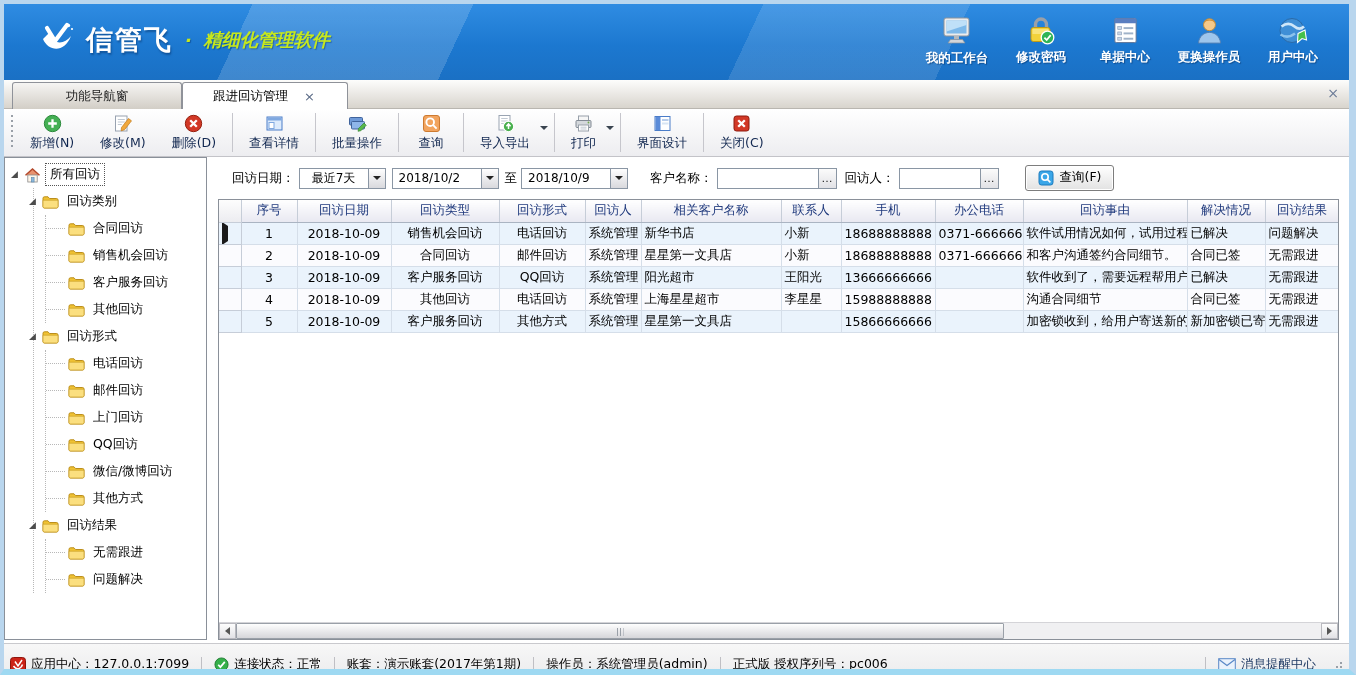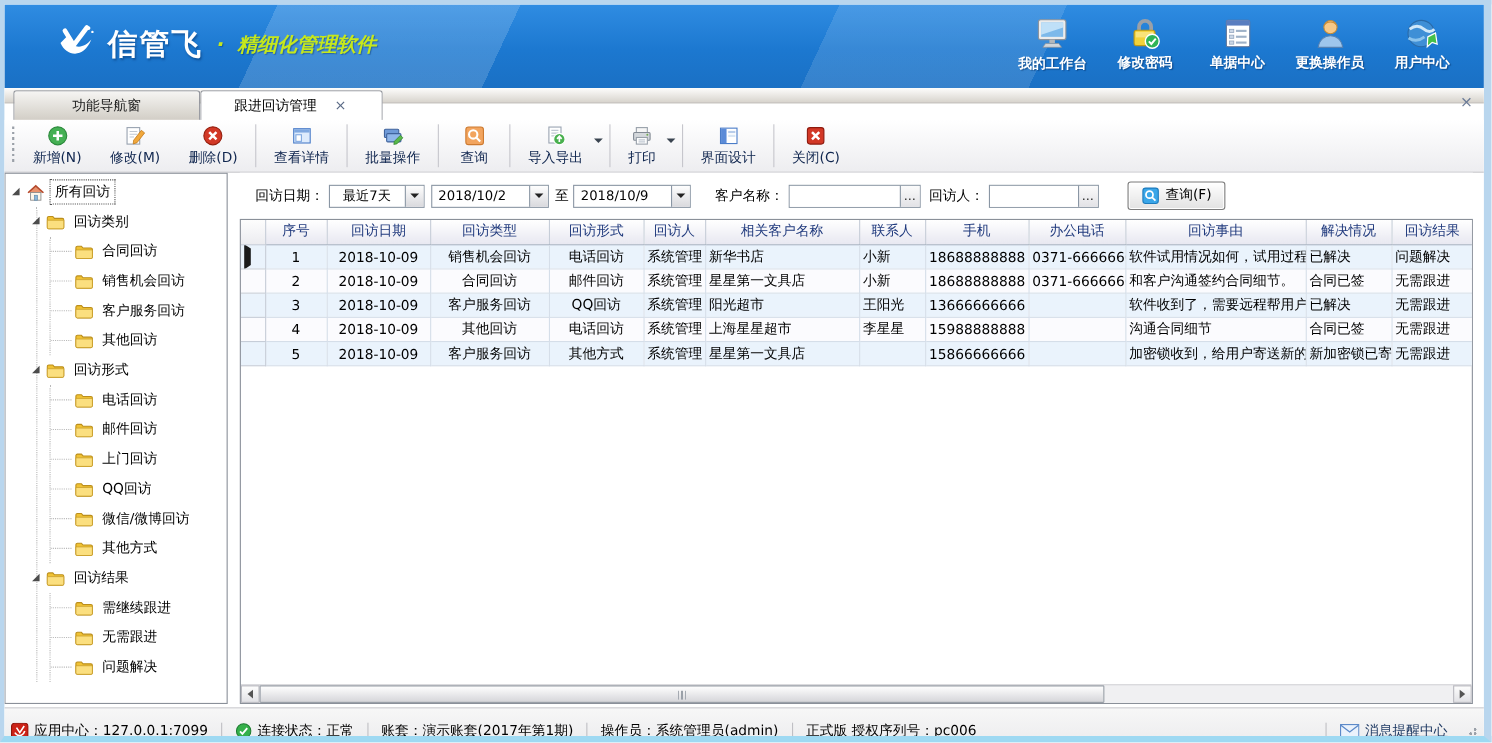--- a/index.html
+++ b/index.html
@@ -11,29 +11,29 @@
   }
   .icon svg { display:block; }
 
   
   .banner {
     position:absolute; top:0; left:0; right:0; height:76px;
     background:
       linear-gradient(115deg, rgba(255,255,255,0) 18%, rgba(255,255,255,.16) 18%, rgba(255,255,255,.16) 34%, rgba(255,255,255,0) 34%, rgba(255,255,255,0) 55%, rgba(255,255,255,.12) 55%, rgba(255,255,255,.12) 70%, rgba(255,255,255,0) 70%),
       linear-gradient(180deg,#2f8ce2 0%, #1c78d0 55%, #1a70c4 100%);
   }
-  .logo { position:absolute; left:44px; top:18px; display:flex; align-items:center; gap:8px; }
+  .logo { position:absolute; left:32px; top:18px; display:flex; align-items:center; gap:8px; }
   .logo-text { color:#fff; font-size:27px; font-weight:bold; letter-spacing:2px; text-shadow:1px 2px 2px rgba(0,40,90,.45); }
   .logo-slogan { color:#c6e81c; font-size:18px; font-weight:bold; font-style:italic; margin-left:4px; text-shadow:1px 1px 1px rgba(0,40,90,.4); }
   .hdr-nav { position:absolute; right:14px; top:12px; display:flex; }
   .hnav-item { width:84px; display:flex; flex-direction:column; align-items:center; gap:4px; cursor:pointer; }
   .hnav-label { color:#fff; font-weight:bold; font-size:12.5px; text-shadow:1px 1px 1px rgba(0,40,90,.5); white-space:nowrap; }
 
   
-  .tabstrip { position:absolute; top:76px; left:0; right:0; height:14px;
+  .tabstrip { position:absolute; top:76px; left:0; right:0; height:29px;
     background:linear-gradient(180deg,#fdfdfc,#d8d4cd); border-bottom:1px solid #b9b6b0; }
   .tab { position:absolute; top:2px; height:27px; display:flex; align-items:center; justify-content:center; gap:14px;
     border:1px solid #8f9299; border-bottom:none; border-radius:3px 3px 0 0; font-size:12.5px; cursor:pointer; }
   .tab-inactive { left:8px; width:170px; background:linear-gradient(180deg,#f6f5f3,#d2cec6); color:#222; }
   .tab-active { left:178px; width:166px; background:#fff; color:#000; z-index:2; }
   .tab-close { color:#5a6a86; font-size:13px; line-height:1; padding:0 2px; cursor:pointer; }
   .strip-close { position:absolute; right:10px; top:6px; color:#6b7b97; font-size:14px; line-height:1; cursor:pointer; }
 
   
   .toolbar { position:absolute; top:105px; left:0; right:0; height:48px;
@@ -479,30 +479,20 @@
           <span class="tree-exp" style="margin-left:-5px;">◢</span>
           <span class="icon tree-icon">
             <svg width="17" height="14" viewBox="0 0 17 14">
               <path d="M1 3.2c0-.8.6-1.4 1.4-1.4h3.6L7.5 3.5h7.1c.8 0 1.4.6 1.4 1.4v6.7c0 .8-.6 1.4-1.4 1.4H2.4c-.8 0-1.4-.6-1.4-1.4z" fill="#f0c233" stroke="#bb8e1d"></path>
               <path d="M1 5.2h15v6.4c0 .8-.6 1.4-1.4 1.4H2.4c-.8 0-1.4-.6-1.4-1.4z" fill="#fbdf7f" stroke="#c99e28" stroke-width=".7"></path>
             </svg>
           </span>
           <span class="tree-label">回访结果</span>
         </div>
         <div class="tree-children2">
-          <div class="tree-row">
-            <span class="tree-indent"></span>
-            <span class="icon tree-icon">
-              <svg width="17" height="14" viewBox="0 0 17 14">
-                <path d="M1 3.2c0-.8.6-1.4 1.4-1.4h3.6L7.5 3.5h7.1c.8 0 1.4.6 1.4 1.4v6.7c0 .8-.6 1.4-1.4 1.4H2.4c-.8 0-1.4-.6-1.4-1.4z" fill="#f0c233" stroke="#bb8e1d"></path>
-                <path d="M1 5.2h15v6.4c0 .8-.6 1.4-1.4 1.4H2.4c-.8 0-1.4-.6-1.4-1.4z" fill="#fbdf7f" stroke="#c99e28" stroke-width=".7"></path>
-              </svg>
-            </span>
-            <span class="tree-label">需继续跟进</span>
-          </div>
           <div class="tree-row">
             <span class="tree-indent"></span>
             <span class="icon tree-icon">
               <svg width="17" height="14" viewBox="0 0 17 14">
                 <path d="M1 3.2c0-.8.6-1.4 1.4-1.4h3.6L7.5 3.5h7.1c.8 0 1.4.6 1.4 1.4v6.7c0 .8-.6 1.4-1.4 1.4H2.4c-.8 0-1.4-.6-1.4-1.4z" fill="#f0c233" stroke="#bb8e1d"></path>
                 <path d="M1 5.2h15v6.4c0 .8-.6 1.4-1.4 1.4H2.4c-.8 0-1.4-.6-1.4-1.4z" fill="#fbdf7f" stroke="#c99e28" stroke-width=".7"></path>
               </svg>
             </span>
             <span class="tree-label">无需跟进</span>
           </div>

